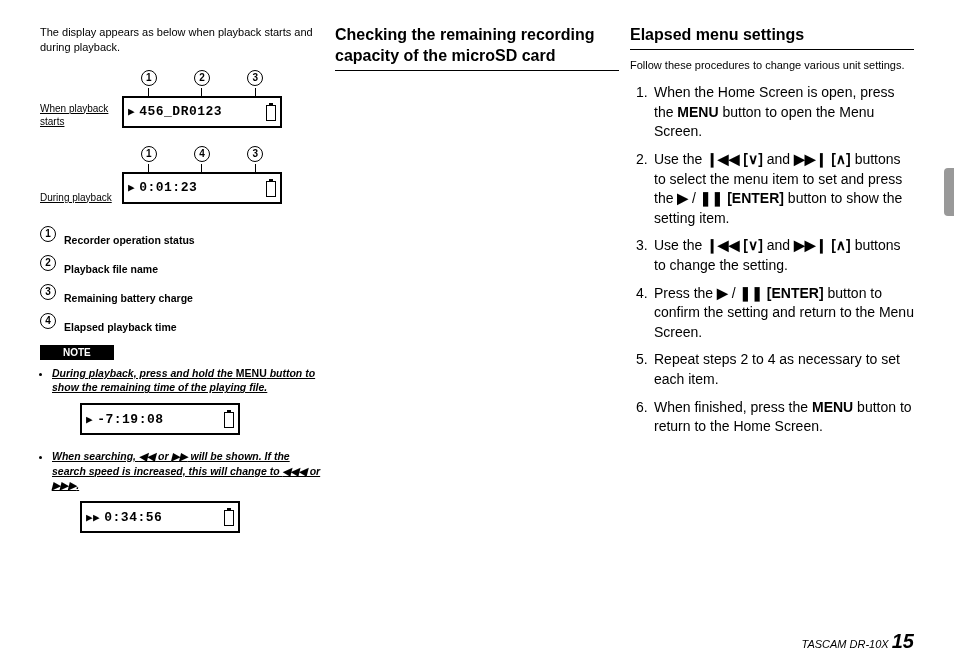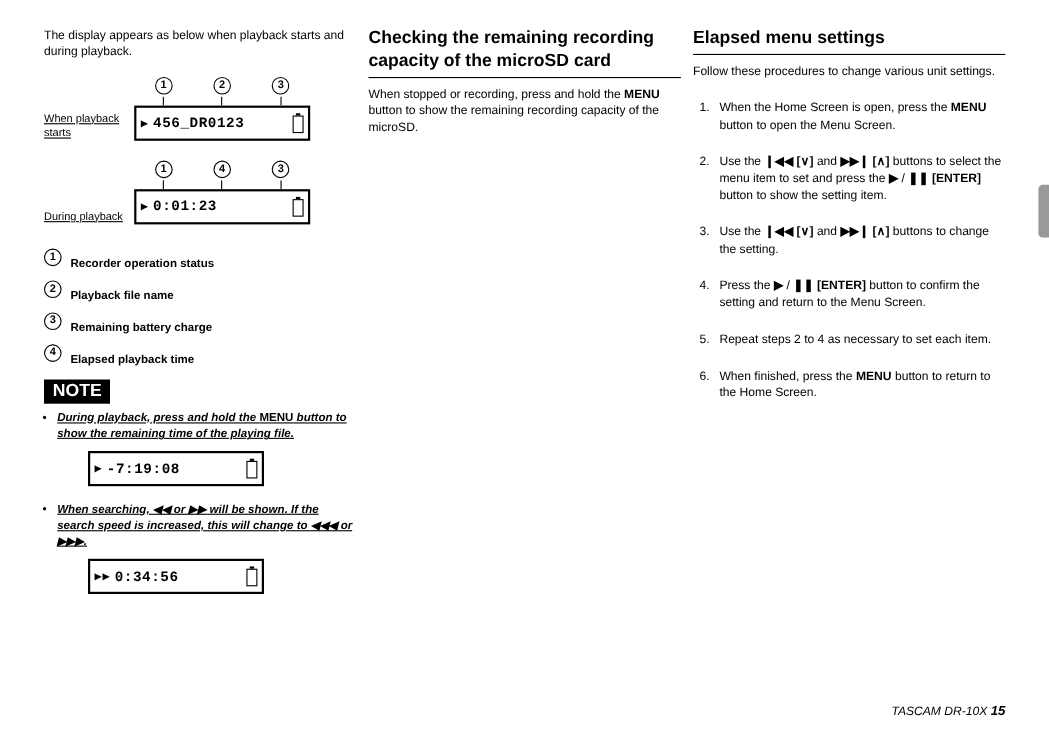--- a/index.html
+++ b/index.html
@@ -111,22 +111,22 @@
     align-items: center;
     gap: 8px;
     margin-bottom: 5px;
   }
   .legend-item .co { flex-shrink: 0; }
   .legend-item span:last-child { font-weight: bold; font-size: 10.5px; margin-top: 12px; }
   .note-box {
     background: #000;
     color: #fff;
     font-weight: bold;
-    padding: 2px 8px;
-    font-size: 16px;
+    padding: 2px 23px;
+    font-size: 10px;
     display: inline-block;
     margin-bottom: 6px;
   }
   .note-list {
     padding-left: 12px;
   }
   .note-list li {
     font-style: italic;
     font-weight: bold;
     font-size: 10.5px;
@@ -150,45 +150,44 @@
   .body-text {
     font-size: 11px;
     line-height: 1.4;
     margin-bottom: 10px;
   }
   ol.steps {
     padding-left: 6px;
     counter-reset: step;
   }
   ol.steps li {
-    font-size: 11px;
+    font-size: 14px;
     line-height: 1.4;
     margin-bottom: 8px;
     list-style: none;
     position: relative;
     padding-left: 18px;
-    margin-top: 18px;
   }
   ol.steps li::before {
     counter-increment: step;
     content: counter(step) ".";
     position: absolute;
     left: 0;
     top: 0;
   }
   .bold { font-weight: bold; }
   .sym { font-family: Arial; font-weight: bold; }
   .footer {
     position: absolute;
     bottom: 18px;
     right: 40px;
     font-style: italic;
     font-size: 11px;
   }
-  .footer .pg { font-weight: bold; font-size: 12px; font-style: italic; }
+  .footer .pg { font-weight: bold; font-size: 20px; font-style: italic; }
   .side-tab {
     position: absolute;
     right: 0;
     top: 168px;
     width: 10px;
     height: 48px;
     background: #999;
     border-radius: 4px 0 0 4px;
   }
 </style>
@@ -296,23 +295,20 @@
       <span>0:34:56</span>
       <span class="icon-batt">
           <span class="batt-tip"></span>
           <span class="batt-body"></span>
         </span>
     </div>
   </div>
 
   <div class="col">
     <h2 class="section">Checking the remaining recording capacity of the microSD card</h2>
-    <p class="body-text">
-      <span>When stopped or recording, press and hold the </span><span class="bold">MENU</span><span> button to show the remaining recording capacity of the microSD.</span>
-    </p>
   </div>
 
   <div class="col">
     <h2 class="section">Elapsed menu settings</h2>
     <p class="body-text">Follow these procedures to change various unit settings.</p>
     <ol class="steps">
       <li>
         <span>When the Home Screen is open, press the </span><span class="bold">MENU</span><span> button to open the Menu Screen.</span>
       </li>
       <li>

